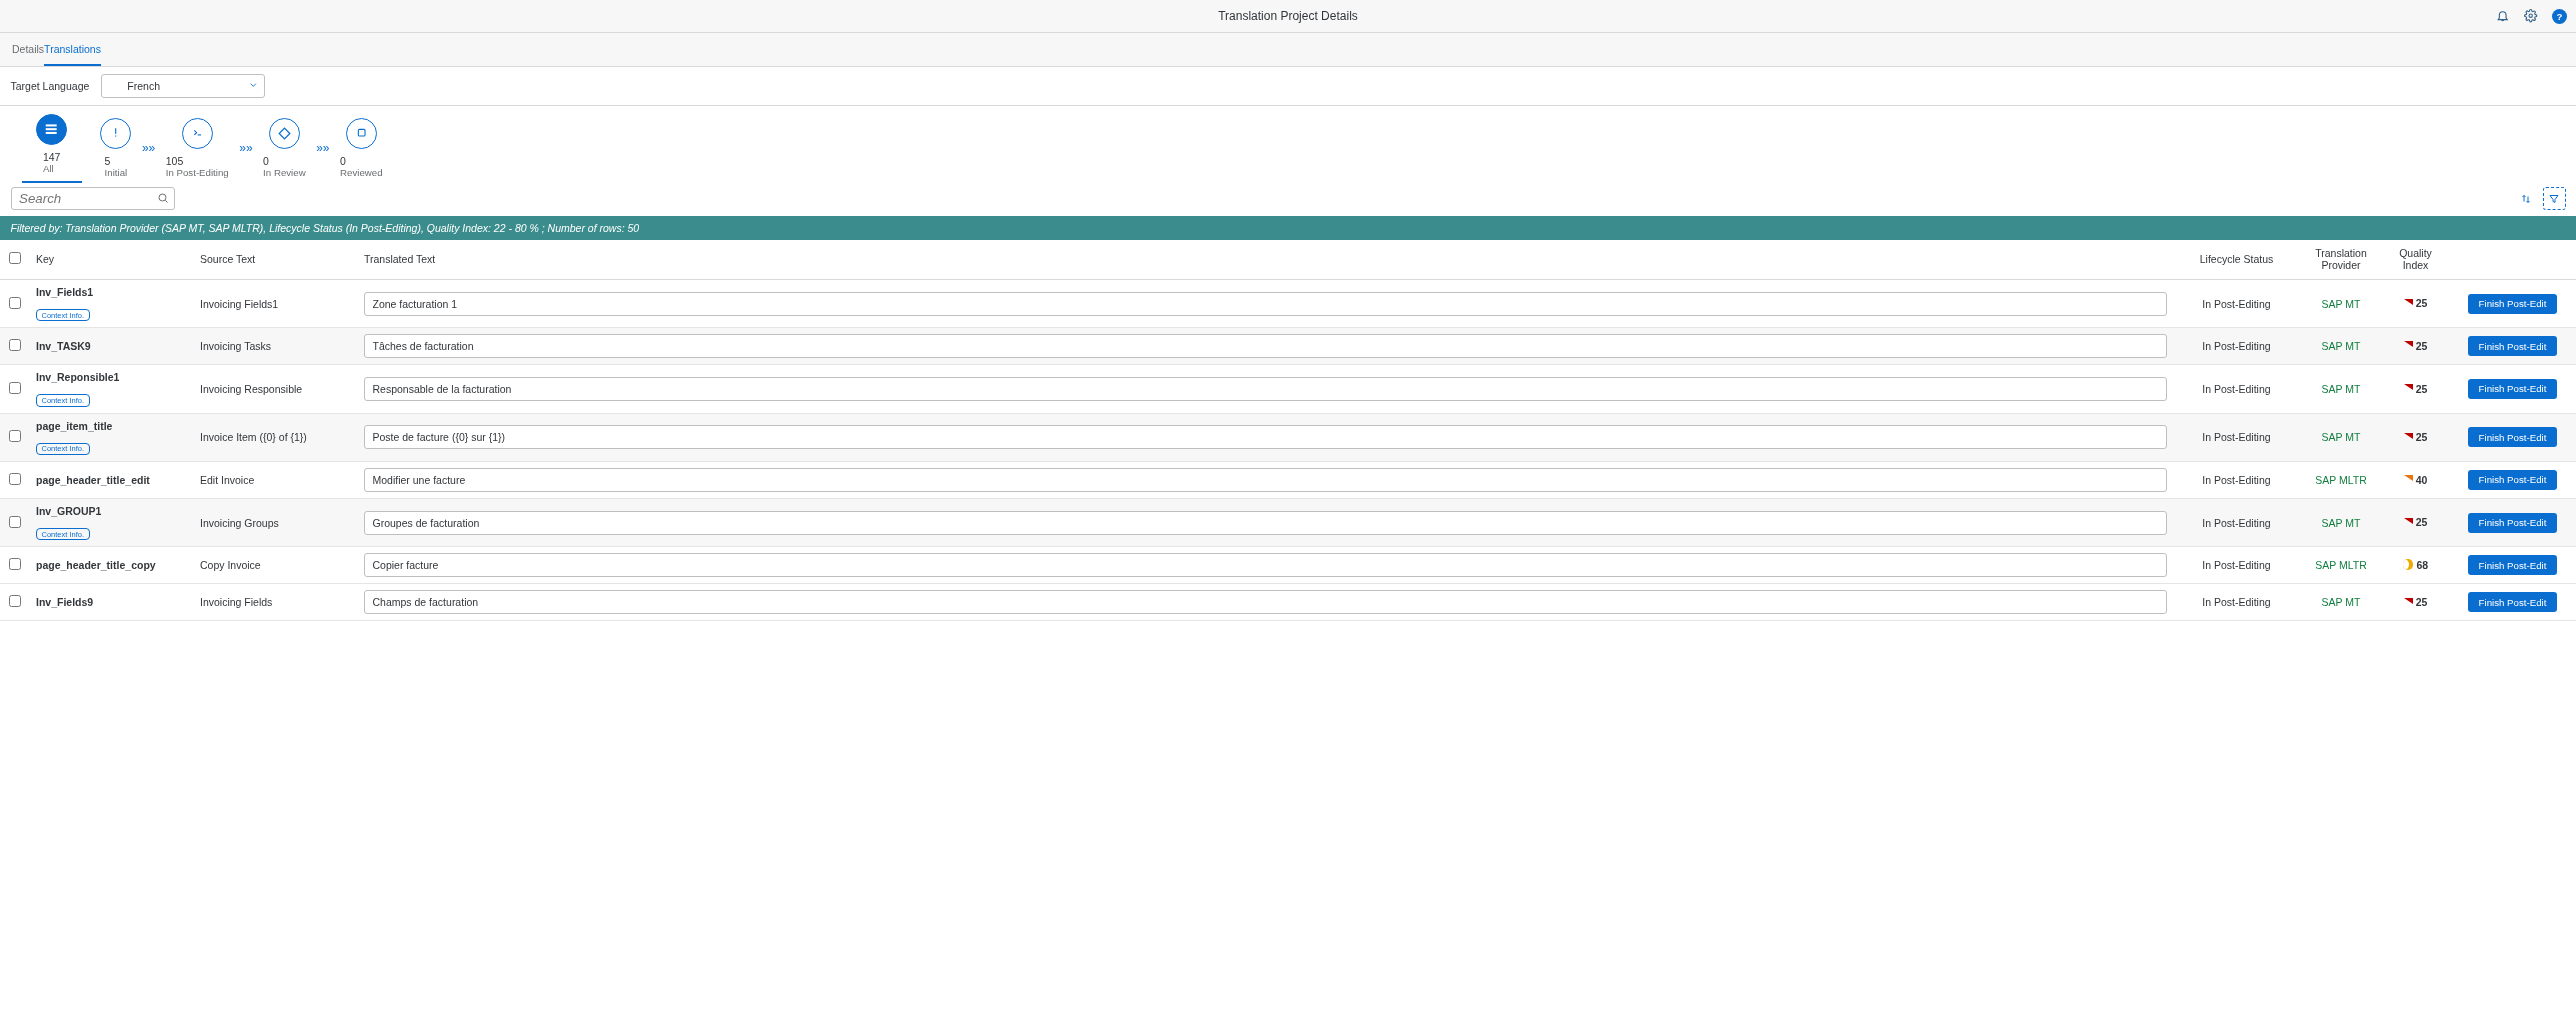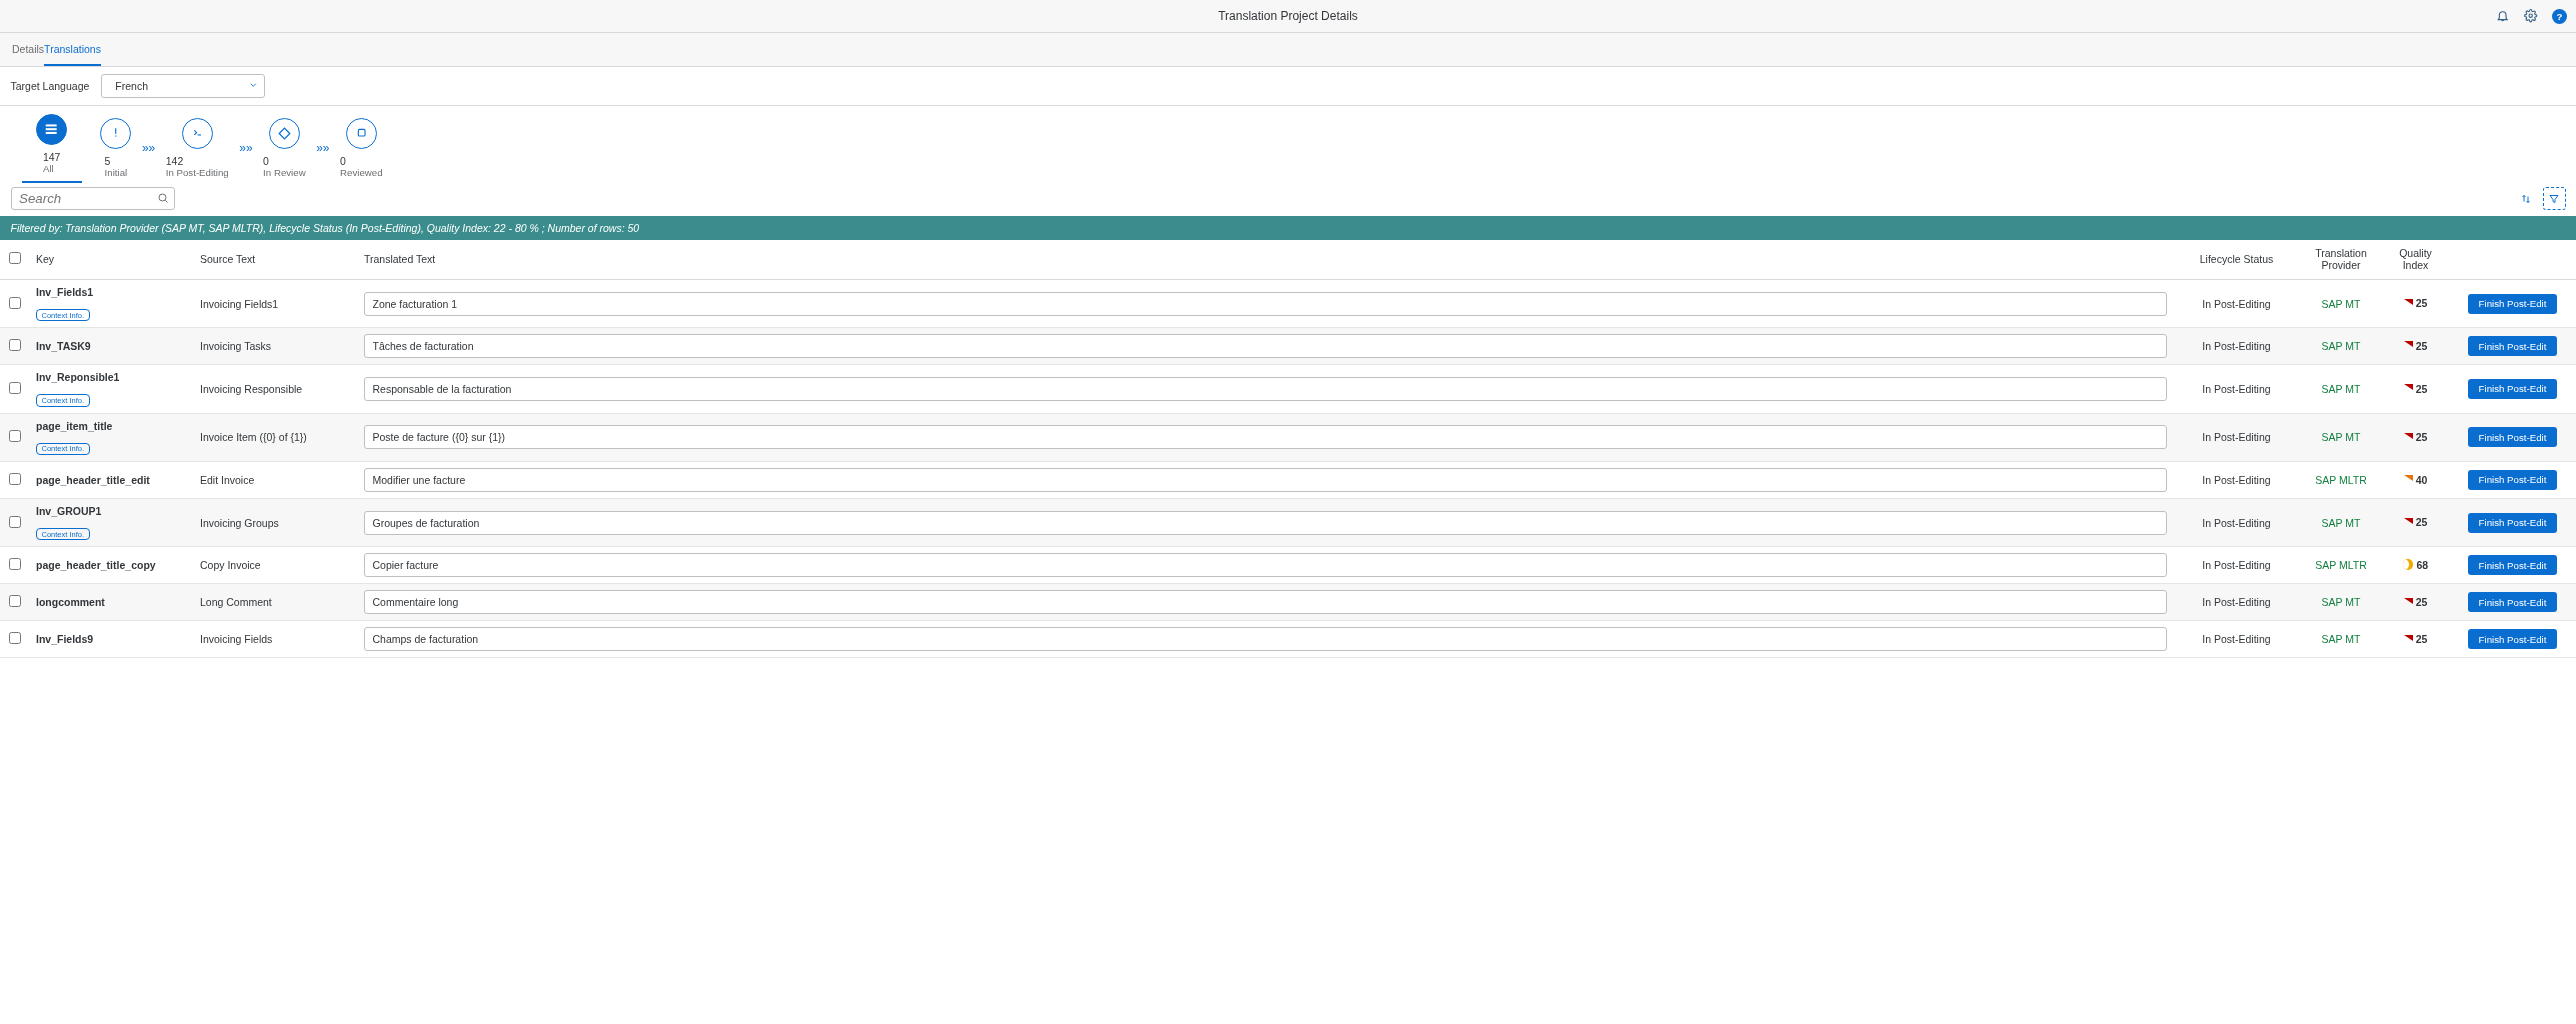--- a/index.html
+++ b/index.html
@@ -13,21 +13,21 @@
 .help-icon { width: 15px; height: 15px; border-radius: 50%; background: #0a6ed1; color: #fff; font-weight: bold; display: inline-flex; align-items: center; justify-content: center; font-size: 9.7px; cursor: pointer; }
 
 
 .tabs-bar { display: flex; align-items: flex-end; height: 34px; background: #f7f7f7; border-bottom: 0.7px solid #d9d9d9; padding: 0 12px; }
 .tab { padding: 9px 0; color: #6a6d70; cursor: pointer; border-bottom: 2.2px solid transparent; }
 .tab.active { color: #0a6ed1; border-bottom-color: #0a6ed1; font-weight: 500; }
 
 
 .lang-row { display: flex; align-items: center; height: 39px; padding: 0 10.5px; border-bottom: 0.7px solid #d9d9d9; background: #fff; gap: 12px; }
 .lang-label { color: #32363a; }
-.lang-select { position: relative; width: 164px; height: 24px; border: 0.7px solid #bfbfbf; border-radius: 3px; display: flex; align-items: center; padding: 0 21px 0 13px; background: #fff; cursor: pointer; }
+.lang-select { position: relative; width: 164px; height: 24px; border: 0.7px solid #bfbfbf; border-radius: 3px; display: flex; align-items: center; padding: 0 21px 0 25px; background: #fff; cursor: pointer; }
 .lang-select .chev { position: absolute; right: 6px; top: 50%; transform: translateY(-50%); color: #0a6ed1; }
 
 
 .status-row { display: flex; align-items: center; padding: 7.5px 10.5px 0; gap: 7.5px; }
 .status-group { display: flex; align-items: center; gap: 6px; flex-direction: column; }
 .status-circle { width: 31px; height: 31px; border-radius: 50%; border: 1.5px solid #0a6ed1; display: flex; align-items: center; justify-content: center; color: #0a6ed1; background: #fff; }
 .status-circle.filled { background: #0a6ed1; color: #fff; border-color: #0a6ed1; }
 .status-text { display: flex; flex-direction: column; line-height: 1.2; }
 .status-count { font-size: 10.5px; color: #32363a; }
 .status-label { font-size: 9.7px; color: #6a6d70; }
@@ -150,21 +150,21 @@
   <span class="chevrons">»»</span>
 
   <div class="status-group">
     <div class="status-circle">
       <svg viewBox="0 0 24 24" width="13.4" height="13.4" fill="none" stroke="currentColor" stroke-width="2">
           <path d="M6 8l4 4-4 4"></path>
           <path d="M12 16h6"></path>
         </svg>
     </div>
     <div class="status-text">
-      <span class="status-count">142</span>
+      <span class="status-count">105</span>
       <span class="status-label">In Post-Editing</span>
     </div>
   </div>
   <span class="chevrons">»»</span>
 
   <div class="status-group">
     <div class="status-circle">
       <svg viewBox="0 0 24 24" width="15" height="15" fill="none" stroke="currentColor" stroke-width="2">
           <rect x="6" y="6" width="12" height="12" transform="rotate(45 12 12)"></rect>
         </svg>
@@ -346,37 +346,20 @@
         <td>Copy Invoice</td>
         <td><input type="text" class="trans-input" value="Copier facture" style=""></td>
         <td class="center">In Post-Editing</td>
         <td class="center provider">SAP MLTR</td>
         <td class="center"><span class="qi">
             <span class="moon"></span>
             <span>68</span>
           </span></td>
         <td class="center"><button class="finish-btn">Finish Post-Edit</button></td>
       </tr>
-      <tr class="alt">
-        <td class="center"><input type="checkbox" class="cb" style=""></td>
-        <td>
-          <div class="key-cell">
-            <span class="key-name">longcomment</span>
-          </div>
-        </td>
-        <td>Long Comment</td>
-        <td><input type="text" class="trans-input" value="Commentaire long" style=""></td>
-        <td class="center">In Post-Editing</td>
-        <td class="center provider">SAP MT</td>
-        <td class="center"><span class="qi">
-            <span class="flag red"></span>
-            <span>25</span>
-          </span></td>
-        <td class="center"><button class="finish-btn">Finish Post-Edit</button></td>
-      </tr>
       <tr>
         <td class="center"><input type="checkbox" class="cb" style=""></td>
         <td>
           <div class="key-cell">
             <span class="key-name">Inv_Fields9</span>
           </div>
         </td>
         <td>Invoicing Fields</td>
         <td><input type="text" class="trans-input" value="Champs de facturation" style=""></td>
         <td class="center">In Post-Editing</td>

